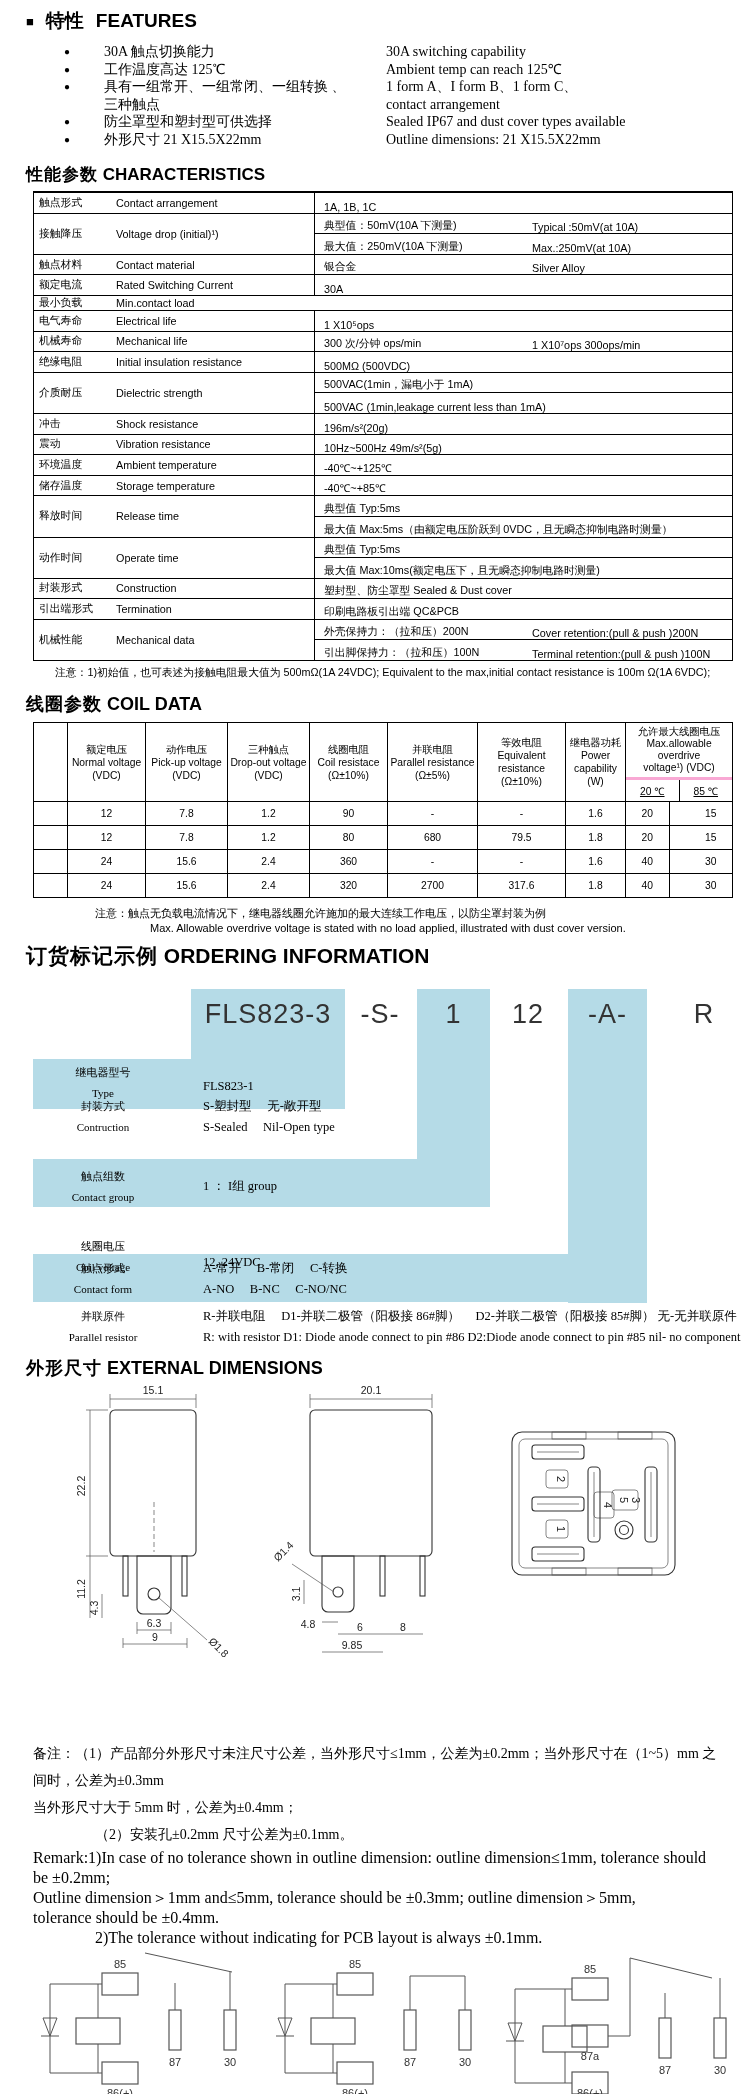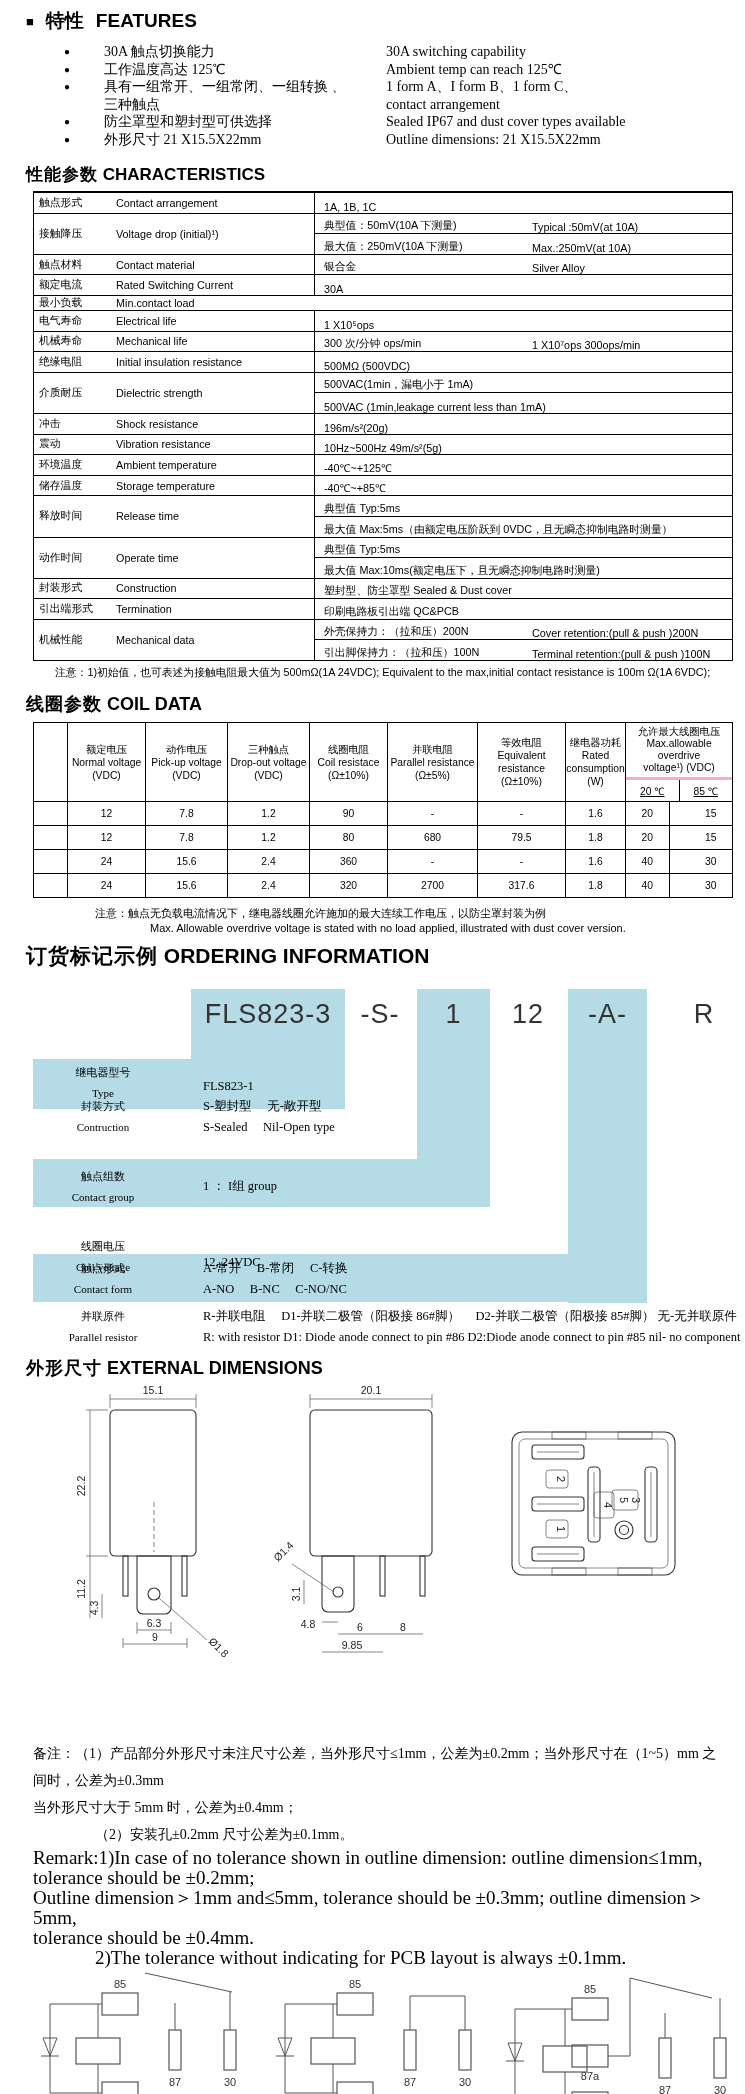--- a/index.html
+++ b/index.html
@@ -75,21 +75,21 @@
   .dsvg{display:block;margin-top:2px;}
   .dline{stroke:#333;stroke-width:1.1;fill:none;}
   .dthin{stroke:#555;stroke-width:0.7;fill:none;}
   .dt{font-size:10.5px;fill:#222;font-family:"Liberation Sans",sans-serif;text-anchor:middle;}
   .pn{font-size:11px;fill:#222;font-family:"Liberation Sans",sans-serif;text-anchor:middle;}
 
   
   .remarks{margin:58px 0 0 33px;font-family:"Liberation Serif",serif;width:690px;}
   .rzh{font-size:14px;line-height:27px;}
   .rzh3{padding-left:62px;}
-  .ren{font-size:19px;line-height:20px;}
+  .ren{font-size:16px;line-height:20px;}
   .ren4{padding-left:62px;}
 
   
   .wsvg{display:block;}
   .wline{stroke:#555;stroke-width:1;fill:none;}
   .wbox{stroke:#555;stroke-width:1.2;fill:none;}
   .wl{font-size:11px;fill:#333;font-family:"Liberation Sans",sans-serif;text-anchor:middle;}
 </style>
 </head>
 <body>
@@ -354,21 +354,21 @@
         <span>Parallel resistance</span>
         <span>(Ω±5%)</span>
       </div>
     <div class="hc w6">
         <span>等效电阻</span>
         <span>Equivalent resistance</span>
         <span>(Ω±10%)</span>
       </div>
     <div class="hc w7">
         <span>继电器功耗</span>
-        <span>Rated consumption</span>
+        <span>Power capability</span>
         <span>(W)</span>
       </div>
     <div class="hov">
       <div class="hovtop">
           <span>允许最大线圈电压</span>
           <span>Max.allowable overdrive</span>
           <span>voltage¹) (VDC)</span>
         </div>
       <div class="hovbot">
           <span>20 ℃</span>

